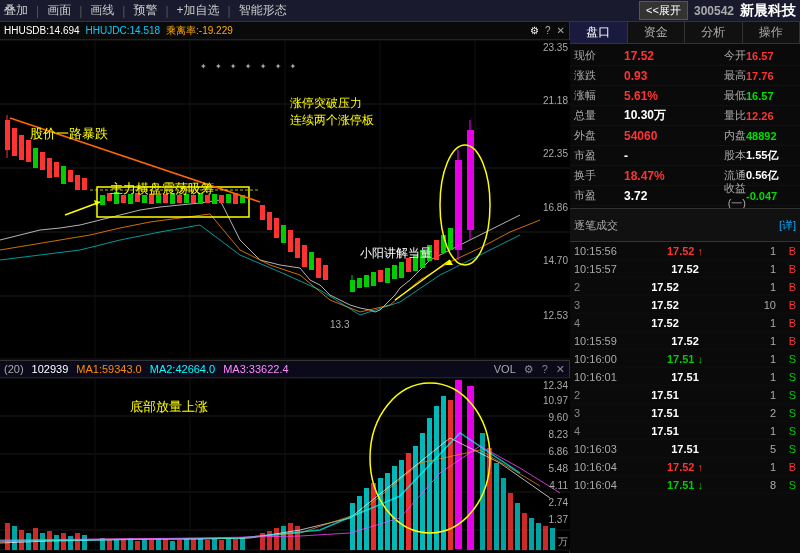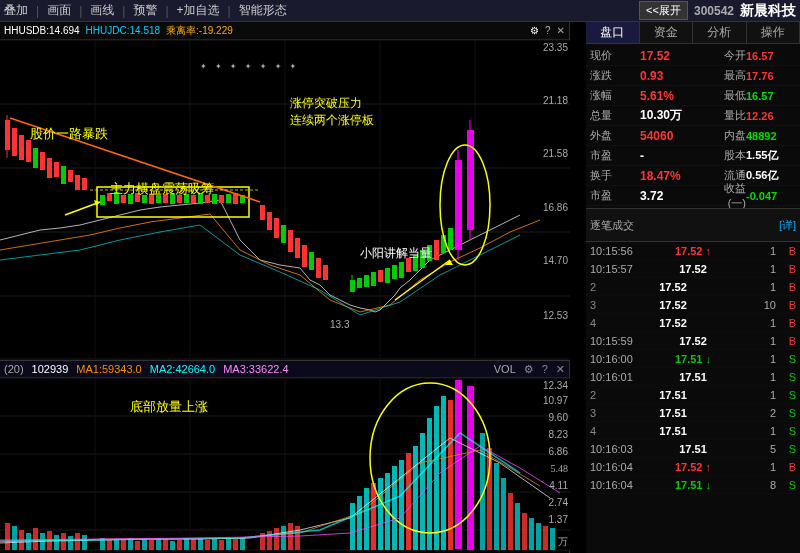--- a/index.html
+++ b/index.html
@@ -49,21 +49,20 @@
       font-size: 14px;
       font-weight: bold;
     }
     .stock-code { color: #aaa; font-size: 12px; font-weight: bold; }
 
     
     #main-layout {
       display: flex;
       width: 800px;
       height: 531px;
-      gap: 16px;
     }
 
     
     #chart-area {
       width: 570px;
       height: 531px;
       background: #000;
       position: relative;
       border-right: 1px solid #333;
     }
@@ -377,21 +376,21 @@
         <polygon points="450,220 445,225 453,225" fill="#ffff00"></polygon>
 
         <line x1="10" y1="78" x2="260" y2="162" stroke="#ff6600" stroke-width="1.5"></line>
 
         <line x1="90" y1="150" x2="260" y2="150" stroke="#ffff00" stroke-width="1" stroke-dasharray="3,2" opacity="0.7"></line>
 
       </svg>
 
       <div class="price-label" style="top:2px;">23.35</div>
       <div class="price-label" style="top:55px;">21.18</div>
-      <div class="price-label" style="top:108px;">21.58</div>
+      <div class="price-label" style="top:108px;">22.35</div>
       <div class="price-label" style="top:162px;">16.86</div>
       <div class="price-label" style="top:215px;">14.70</div>
       <div class="price-label" style="top:270px;">12.53</div>
 
       <div class="chart-annotation ann-yellow" style="top:85px;left:30px;">股价一路暴跌</div>
       <div class="chart-annotation ann-yellow" style="top:140px;left:110px;">主力横盘震荡吸筹</div>
       <div class="chart-annotation ann-yellow" style="top:55px;left:290px;white-space:pre-line;font-size:12px;">涨停突破压力
 连续两个涨停板</div>
       <div class="chart-annotation ann-white" style="top:205px;left:360px;font-size:12px;">小阳讲解当量</div>
 
@@ -508,21 +507,21 @@
         <ellipse cx="430" cy="80" rx="60" ry="75" fill="none" stroke="#ffff00" stroke-width="1.5"></ellipse>
 
         <polyline points="0,162 100,161 200,160 300,158 350,155 400,140 440,95 480,68 520,90 560,115" stroke="#ff44ff" stroke-width="1" fill="none" opacity="0.8"></polyline>
       </svg>
 
       <div style="position:absolute;right:2px;top:2px;font-size:10px;color:#aaa;margin-left:44px;">12.34</div>
       <div style="position:absolute;right:2px;top:17px;font-size:10px;color:#aaa;">10.97</div>
       <div style="position:absolute;right:2px;top:34px;font-size:10px;color:#aaa;">9.60</div>
       <div style="position:absolute;right:2px;top:51px;font-size:10px;color:#aaa;">8.23</div>
       <div style="position:absolute;right:2px;top:68px;font-size:10px;color:#aaa;">6.86</div>
-      <div style="position:absolute;right:2px;top:85px;font-size:10px;color:#aaa;font-family:Liberation Serif, serif;">5.48</div>
+      <div style="position:absolute;right:2px;top:85px;font-size:10px;color:#aaa;">5.48</div>
       <div style="position:absolute;right:2px;top:102px;font-size:10px;color:#aaa;">4.11</div>
       <div style="position:absolute;right:2px;top:119px;font-size:10px;color:#aaa;">2.74</div>
       <div style="position:absolute;right:2px;top:136px;font-size:10px;color:#aaa;">1.37</div>
       <div style="position:absolute;right:2px;bottom:2px;font-size:10px;color:#aaa;">万</div>
 
       <div class="chart-annotation ann-yellow" style="top:20px;left:130px;font-size:13px;">底部放量上涨</div>
     </div>
   </div>
 
   <div id="right-panel">

